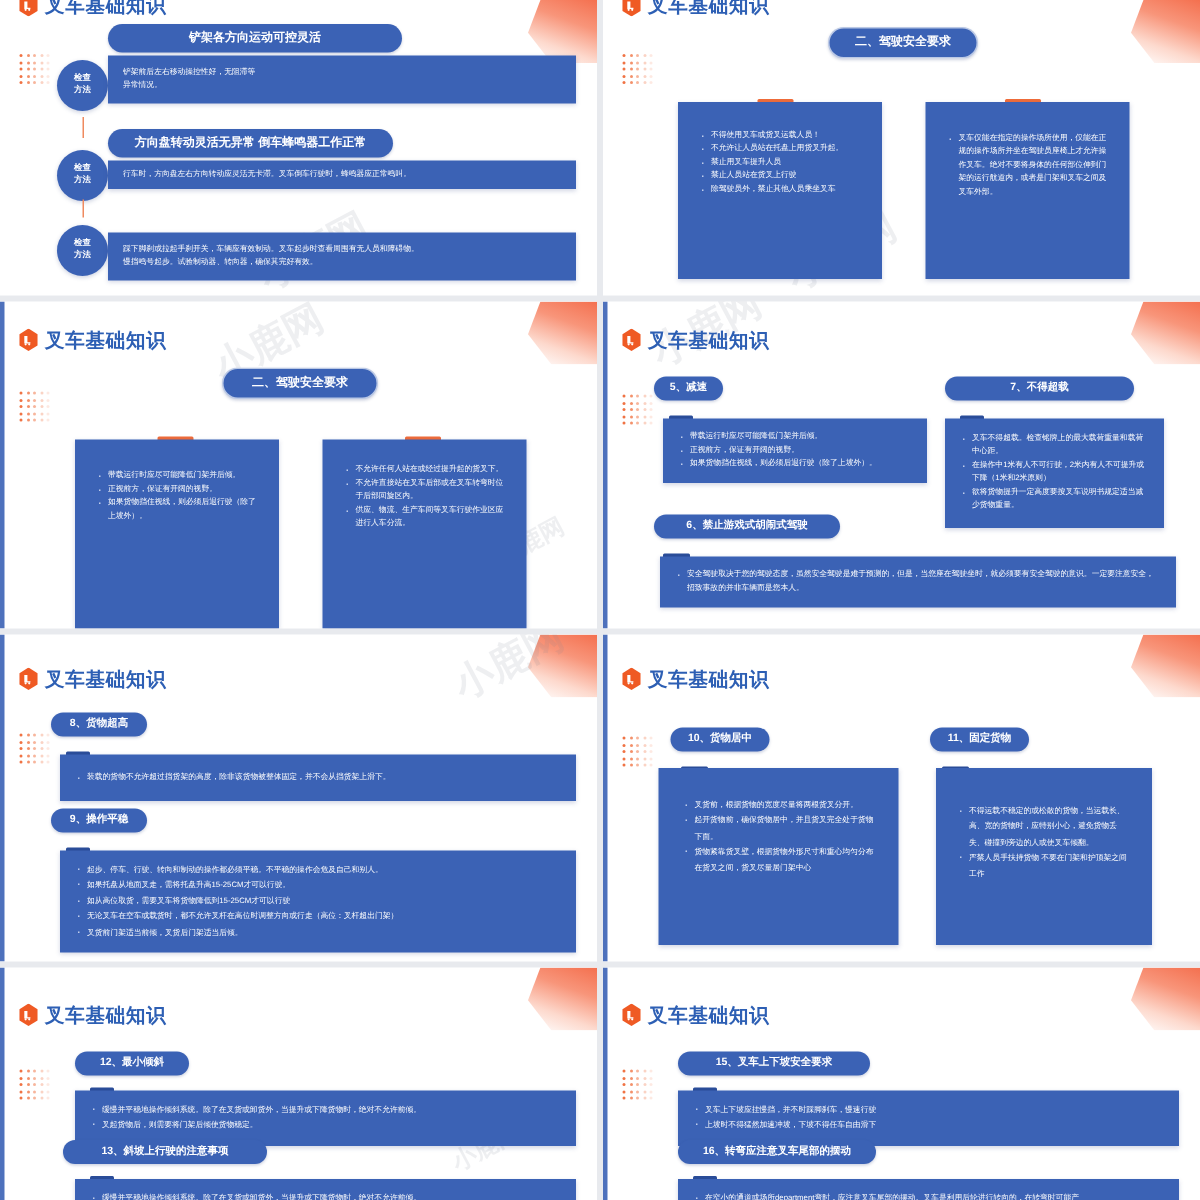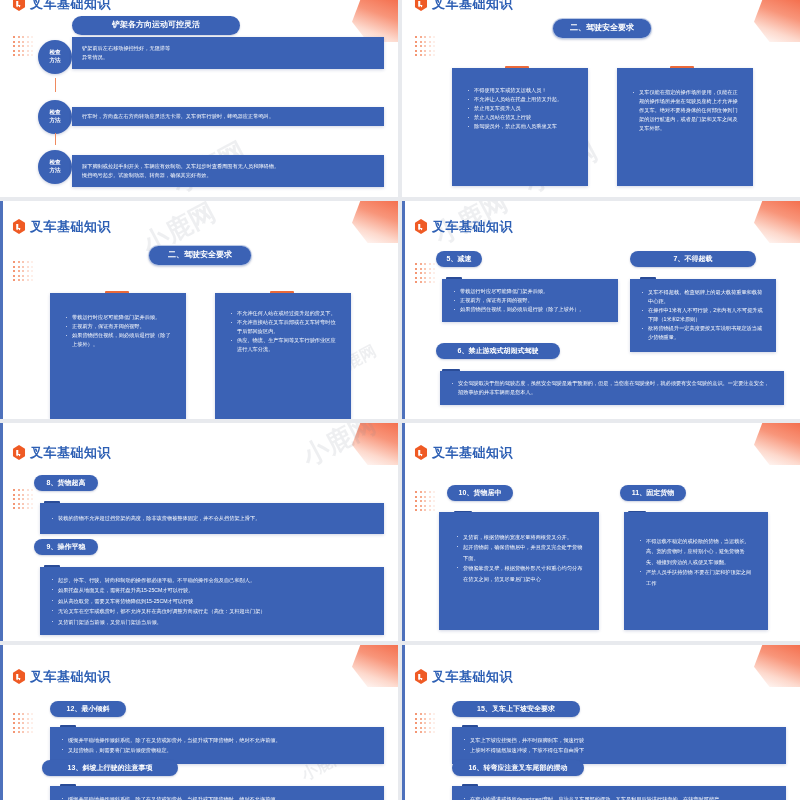--- a/index.html
+++ b/index.html
@@ -158,31 +158,32 @@
         <i></i>
         <i></i>
         <i></i>
         <i></i>
         <i></i>
         <i></i>
         <i></i>
         <i></i>
     </div>
 
-    <div class="pill lg" style="position:absolute;left:72px;top:16px;width:168px;">铲架各方向运动可控灵活</div>
+    <div class="pill lg" style="position:absolute;left:72px;top:16px;width:196px;">铲架各方向运动可控灵活</div>
     <div class="cbadge" style="position:absolute;left:38px;top:40px;">
       <span>检查</span>
       <span>方法</span>
     </div>
     <div class="bar flat" style="position:absolute;left:72px;top:37px;width:312px;">
       <p>铲架前后左右移动操控性好，无阻滞等</p>
       <p>异常情况。</p>
     </div>
     <div class="connector" style="left:55px;top:78px;height:14px;"></div>
 
+    <div class="pill lg" style="position:absolute;left:72px;top:86px;width:190px;">方向盘转动灵活无异常  倒车蜂鸣器工作正常</div>
     <div class="cbadge" style="position:absolute;left:38px;top:100px;">
       <span>检查</span>
       <span>方法</span>
     </div>
     <div class="bar flat" style="position:absolute;left:72px;top:107px;width:312px;padding:5px 10px;">
       <p>行车时，方向盘左右方向转动应灵活无卡滞。叉车倒车行驶时，蜂鸣器应正常鸣叫。</p>
     </div>
     <div class="connector" style="left:55px;top:133px;height:12px;"></div>
 
     <div class="cbadge" style="position:absolute;left:38px;top:150px;">

